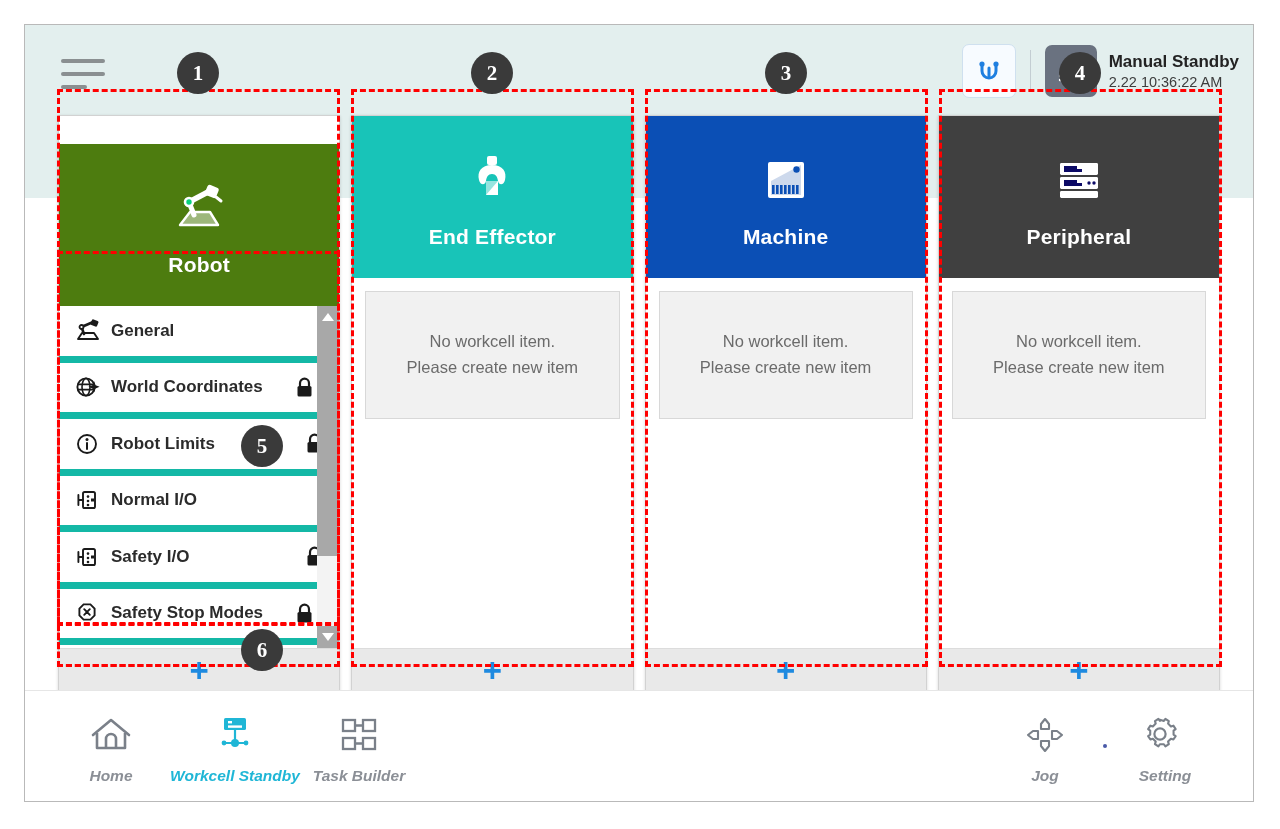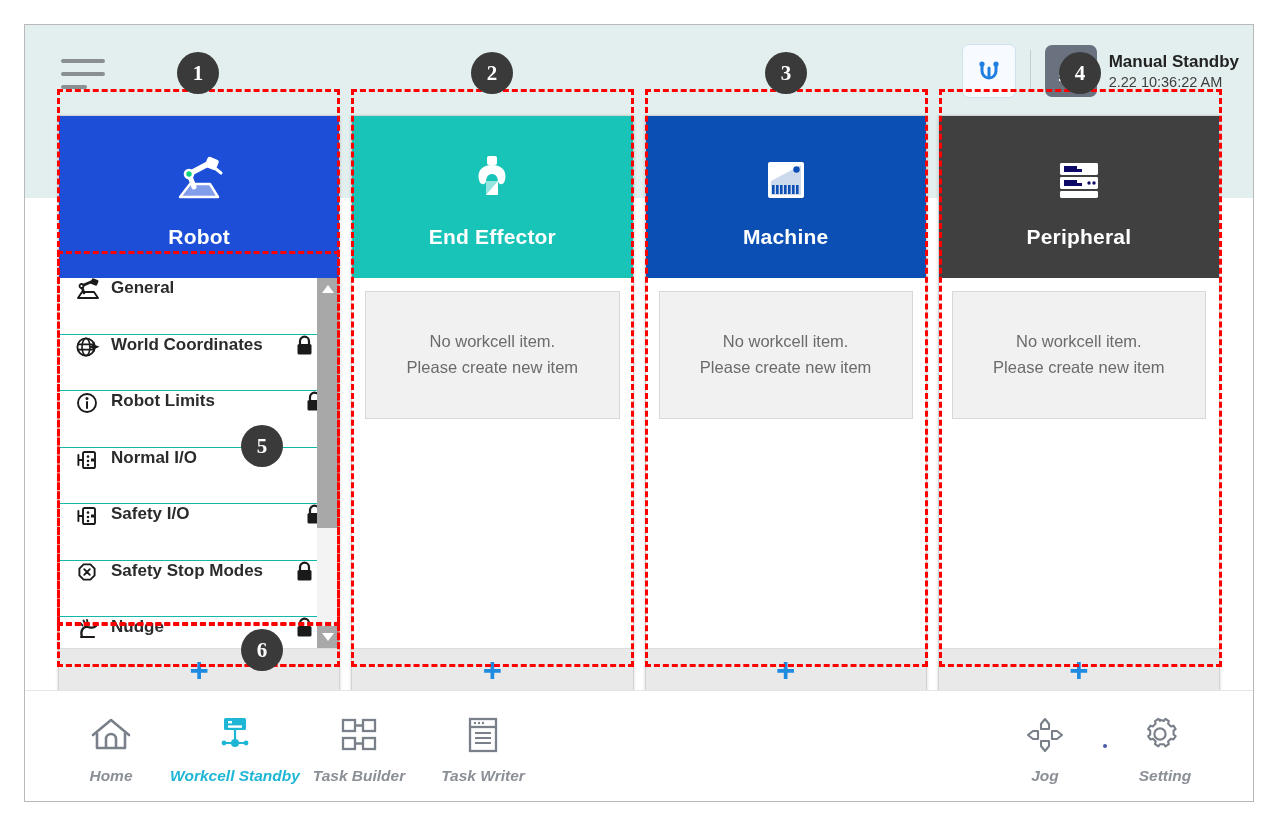--- a/index.html
+++ b/index.html
@@ -95,22 +95,22 @@
   
   .empty{
     margin:13px;height:126px;background:#f1f1f1;border:1px solid #d8d8d8;
     display:flex;flex-direction:column;align-items:center;justify-content:center;
     color:#6b6b6b;font-size:16.5px;line-height:1.55;
   }
 
   
   .list{position:absolute;left:0;top:0;right:0;bottom:0;}
   .list-item{
-    height:56.5px;border-bottom:1px solid #14b8a6;
-    display:flex;align-items:flex-start;padding:0 10px 0 12px;
+    height:56.5px;border-bottom:7px solid #14b8a6;
+    display:flex;align-items:center;padding:0 10px 0 12px;
     box-sizing:border-box;cursor:pointer;
   }
   .list-item .li-ico{
     width:34px;flex:0 0 34px;display:flex;align-items:center;justify-content:center;
   }
   .list-item .li-lab{
     flex:1 1 auto;font-size:17px;font-weight:bold;color:#2b2b2b;margin-left:6px;
     white-space:nowrap;
   }
   .list-item .li-lock{
@@ -205,21 +205,21 @@
       <div class="hdr-text">
         <div class="hdr-status">Manual Standby</div>
         <div class="hdr-date">2.22 10:36:22 AM</div>
       </div>
     </div>
   </div>
 
   <div class="cols">
 
     <div class="col">
-      <div class="col-head" style="background:#1d4ed8;">
+      <div class="col-head" style="background:#4d7c0f;margin-top:28px;">
         <span class="ico">
           <svg width="58" height="52" viewBox="0 0 58 52">
             <path d="M10 44 L48 44 L40 31 L20 31 Z" fill="#ffffff" opacity=".45"></path>
             <path d="M10 44 L48 44 L40 31 L20 31 Z" fill="none" stroke="#ffffff" stroke-width="2.4" stroke-linejoin="round"></path>
             <path d="M24 34 L19 21" stroke="#ffffff" stroke-width="5" stroke-linecap="round"></path>
             <path d="M19 21 L38 11" stroke="#ffffff" stroke-width="5.5" stroke-linecap="round"></path>
             <circle cx="19" cy="21" r="4" fill="#0ad17d" stroke="#ffffff" stroke-width="2.6"></circle>
             <rect x="36" y="5" width="12" height="11" rx="2.5" fill="#ffffff" transform="rotate(22 42 10)"></rect>
             <path d="M46 16 L51 20" stroke="#ffffff" stroke-width="3" stroke-linecap="round"></path>
           </svg>
@@ -481,33 +481,20 @@
             <rect x="7" y="5" width="12" height="11" fill="none" stroke="#7a8089" stroke-width="2.3"></rect>
             <rect x="27" y="5" width="12" height="11" fill="none" stroke="#7a8089" stroke-width="2.3"></rect>
             <rect x="7" y="23" width="12" height="11" fill="none" stroke="#7a8089" stroke-width="2.3"></rect>
             <rect x="27" y="23" width="12" height="11" fill="none" stroke="#7a8089" stroke-width="2.3"></rect>
             <path d="M19 10.5 H27 M19 28.5 H27" stroke="#7a8089" stroke-width="2.3"></path>
           </svg>
         </span>
         <span class="nlab">Task Builder</span>
       </div>
 
-      <div class="nav-item">
-        <span class="nico">
-          <svg width="42" height="40" viewBox="0 0 42 40">
-            <rect x="8" y="4" width="26" height="32" fill="none" stroke="#7a8089" stroke-width="2.3"></rect>
-            <path d="M8 12 H34" stroke="#7a8089" stroke-width="2.3"></path>
-            <circle cx="13" cy="8" r="1.2" fill="#7a8089"></circle>
-            <circle cx="17" cy="8" r="1.2" fill="#7a8089"></circle>
-            <circle cx="21" cy="8" r="1.2" fill="#7a8089"></circle>
-            <path d="M13 18 H29 M13 23 H29 M13 28 H29" stroke="#7a8089" stroke-width="2.1"></path>
-          </svg>
-        </span>
-        <span class="nlab">Task Writer</span>
-      </div>
     </div>
 
     <div class="nav-right">
 
 
       <div class="nav-item">
         <span class="nico">
           <svg width="44" height="40" viewBox="0 0 44 40">
             <path d="M22 4 L26 9 L26 14 L18 14 L18 9 Z" fill="none" stroke="#7a8089" stroke-width="2.1" stroke-linejoin="round"></path>
             <path d="M22 36 L26 31 L26 26 L18 26 L18 31 Z" fill="none" stroke="#7a8089" stroke-width="2.1" stroke-linejoin="round"></path>

